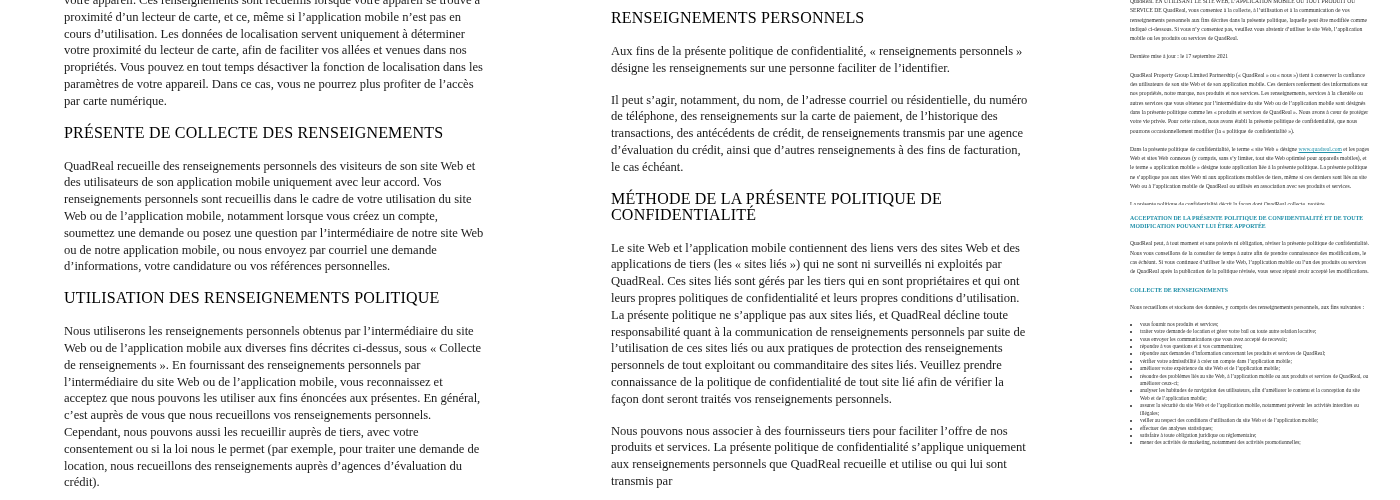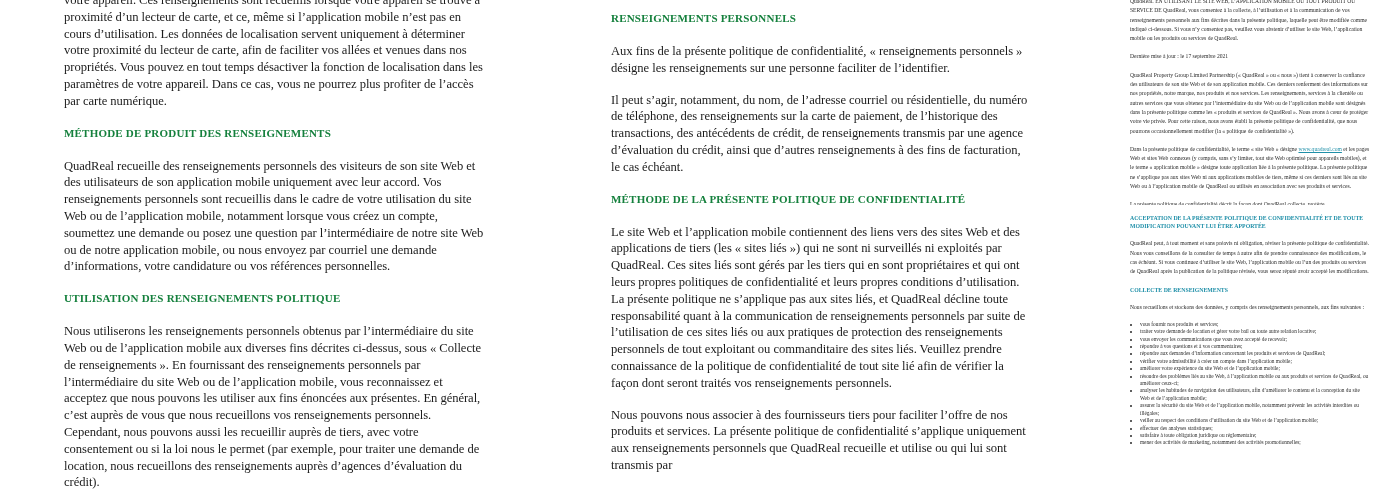--- a/index.html
+++ b/index.html
@@ -4,38 +4,38 @@
 <style>
   html, body { margin: 0; padding: 0; background: #ffffff; }
   body { width: 1400px; height: 500px; overflow: hidden; position: relative;
          font-family: "DejaVu Serif", "Liberation Serif", serif; color: #1b1b1b; }
   .col { position: absolute; top: 0; }
   #col-left  { left: 64px;  width: 420px; top: -8px; }
   #col-mid   { left: 611px; width: 420px; top: 10px; }
   #col-right { left: 1130px; width: 240px; top: -3px; }
 
   .big p { font-family: "Liberation Serif", serif; font-size: 12.6px; line-height: 16.8px; margin: 0 0 15px 0; letter-spacing: -0.05px; }
-  .big h2 { font-family: "Liberation Serif", serif; font-size: 11px; font-weight: bold; color: #15803d;
+  .big h2 { font-family: "Liberation Serif", serif; font-size: 16px; font-weight: normal; color: #000000;
             margin: 0 0 17px 0; line-height: 16px; letter-spacing: 0.2px; }
   #col-left h2 { margin-top: 3px; }
 
   .small p { font-family: "Liberation Serif", serif; font-size: 5.6px; line-height: 9.3px; margin: 0 0 9px 0; color: #2a2a2a; }
   .small h3 { font-family: "Liberation Serif", serif; font-size: 5.8px; font-weight: bold; color: #1f8fa8;
               margin: 0 0 9px 0; line-height: 8px; }
   .small ul { margin: 0; padding-left: 10px; font-family: "Liberation Serif", serif; font-size: 5.3px; line-height: 7.4px; color: #2a2a2a; }
   .small li { margin: 0; }
   .small a { color: #1f8fa8; text-decoration: underline; }
   .cut { white-space: nowrap; overflow: hidden; height: 5px; }
 </style>
 </head>
 <body>
 
 <div id="col-left" class="col big">
   <p>votre appareil.  Ces renseignements sont recueillis lorsque votre appareil se trouve à proximité d’un lecteur de carte, et ce, même si l’application mobile n’est pas en cours d’utilisation.  Les données de localisation servent uniquement à déterminer votre proximité du lecteur de carte, afin de faciliter vos allées et venues dans nos propriétés.  Vous pouvez en tout temps désactiver la fonction de localisation dans les paramètres de votre appareil. Dans ce cas, vous ne pourrez plus profiter de l’accès par carte numérique.</p>
-  <h2>MÉTHODE DE PRODUIT DES RENSEIGNEMENTS</h2>
+  <h2>PRÉSENTE DE COLLECTE DES RENSEIGNEMENTS</h2>
   <p>QuadReal recueille des renseignements personnels des visiteurs de son site Web et des utilisateurs de son application mobile uniquement avec leur accord. Vos renseignements personnels sont recueillis dans le cadre de votre utilisation du site Web ou de l’application mobile, notamment lorsque vous créez un compte, soumettez une demande ou posez une question par l’intermédiaire de notre site Web ou de notre application mobile, ou nous envoyez par courriel une demande d’informations, votre candidature ou vos références personnelles.</p>
   <h2>UTILISATION DES RENSEIGNEMENTS POLITIQUE</h2>
   <p>Nous utiliserons les renseignements personnels obtenus par l’intermédiaire du site Web ou de l’application mobile aux diverses fins décrites ci-dessus, sous « Collecte de renseignements ». En fournissant des renseignements personnels par l’intermédiaire du site Web ou de l’application mobile, vous reconnaissez et acceptez que nous pouvons les utiliser aux fins énoncées aux présentes. En général, c’est auprès de vous que nous recueillons vos renseignements personnels. Cependant, nous pouvons aussi les recueillir auprès de tiers, avec votre consentement ou si la loi nous le permet (par exemple, pour traiter une demande de location, nous recueillons des renseignements auprès d’agences d’évaluation du crédit).</p>
 
 </div>
 
 <div id="col-mid" class="col big">
   <h2>RENSEIGNEMENTS PERSONNELS</h2>
   <p>Aux fins de la présente politique de confidentialité, « renseignements personnels » désigne les renseignements sur une personne faciliter de l’identifier.</p>
   <p>Il peut s’agir, notamment, du nom, de l’adresse courriel ou résidentielle, du numéro de téléphone, des renseignements sur la carte de paiement, de l’historique des transactions, des antécédents de crédit, de renseignements transmis par une agence d’évaluation du crédit, ainsi que d’autres renseignements à des fins de facturation, le cas échéant.</p>

